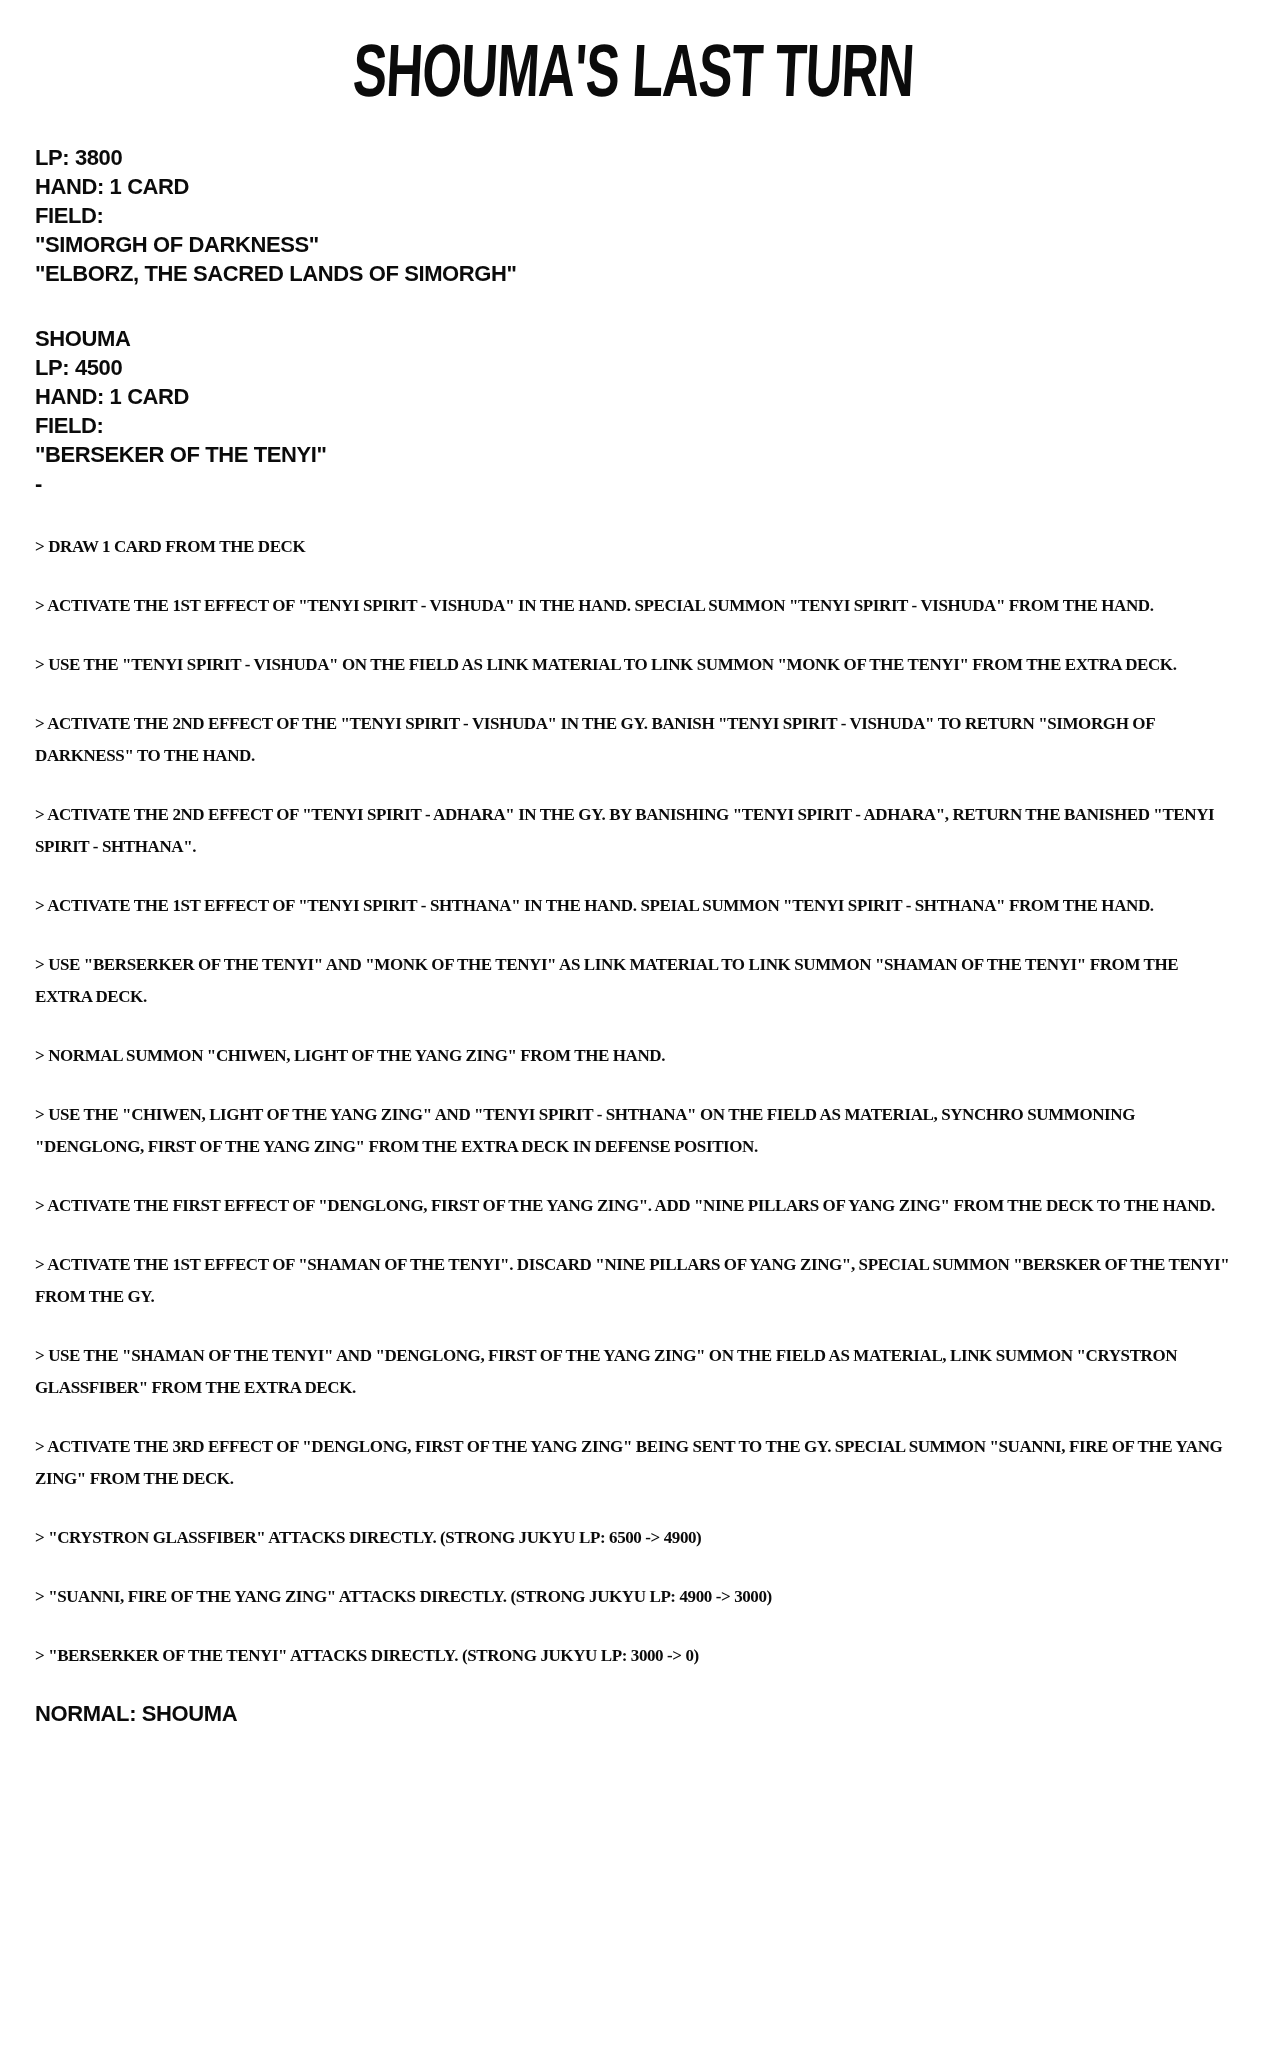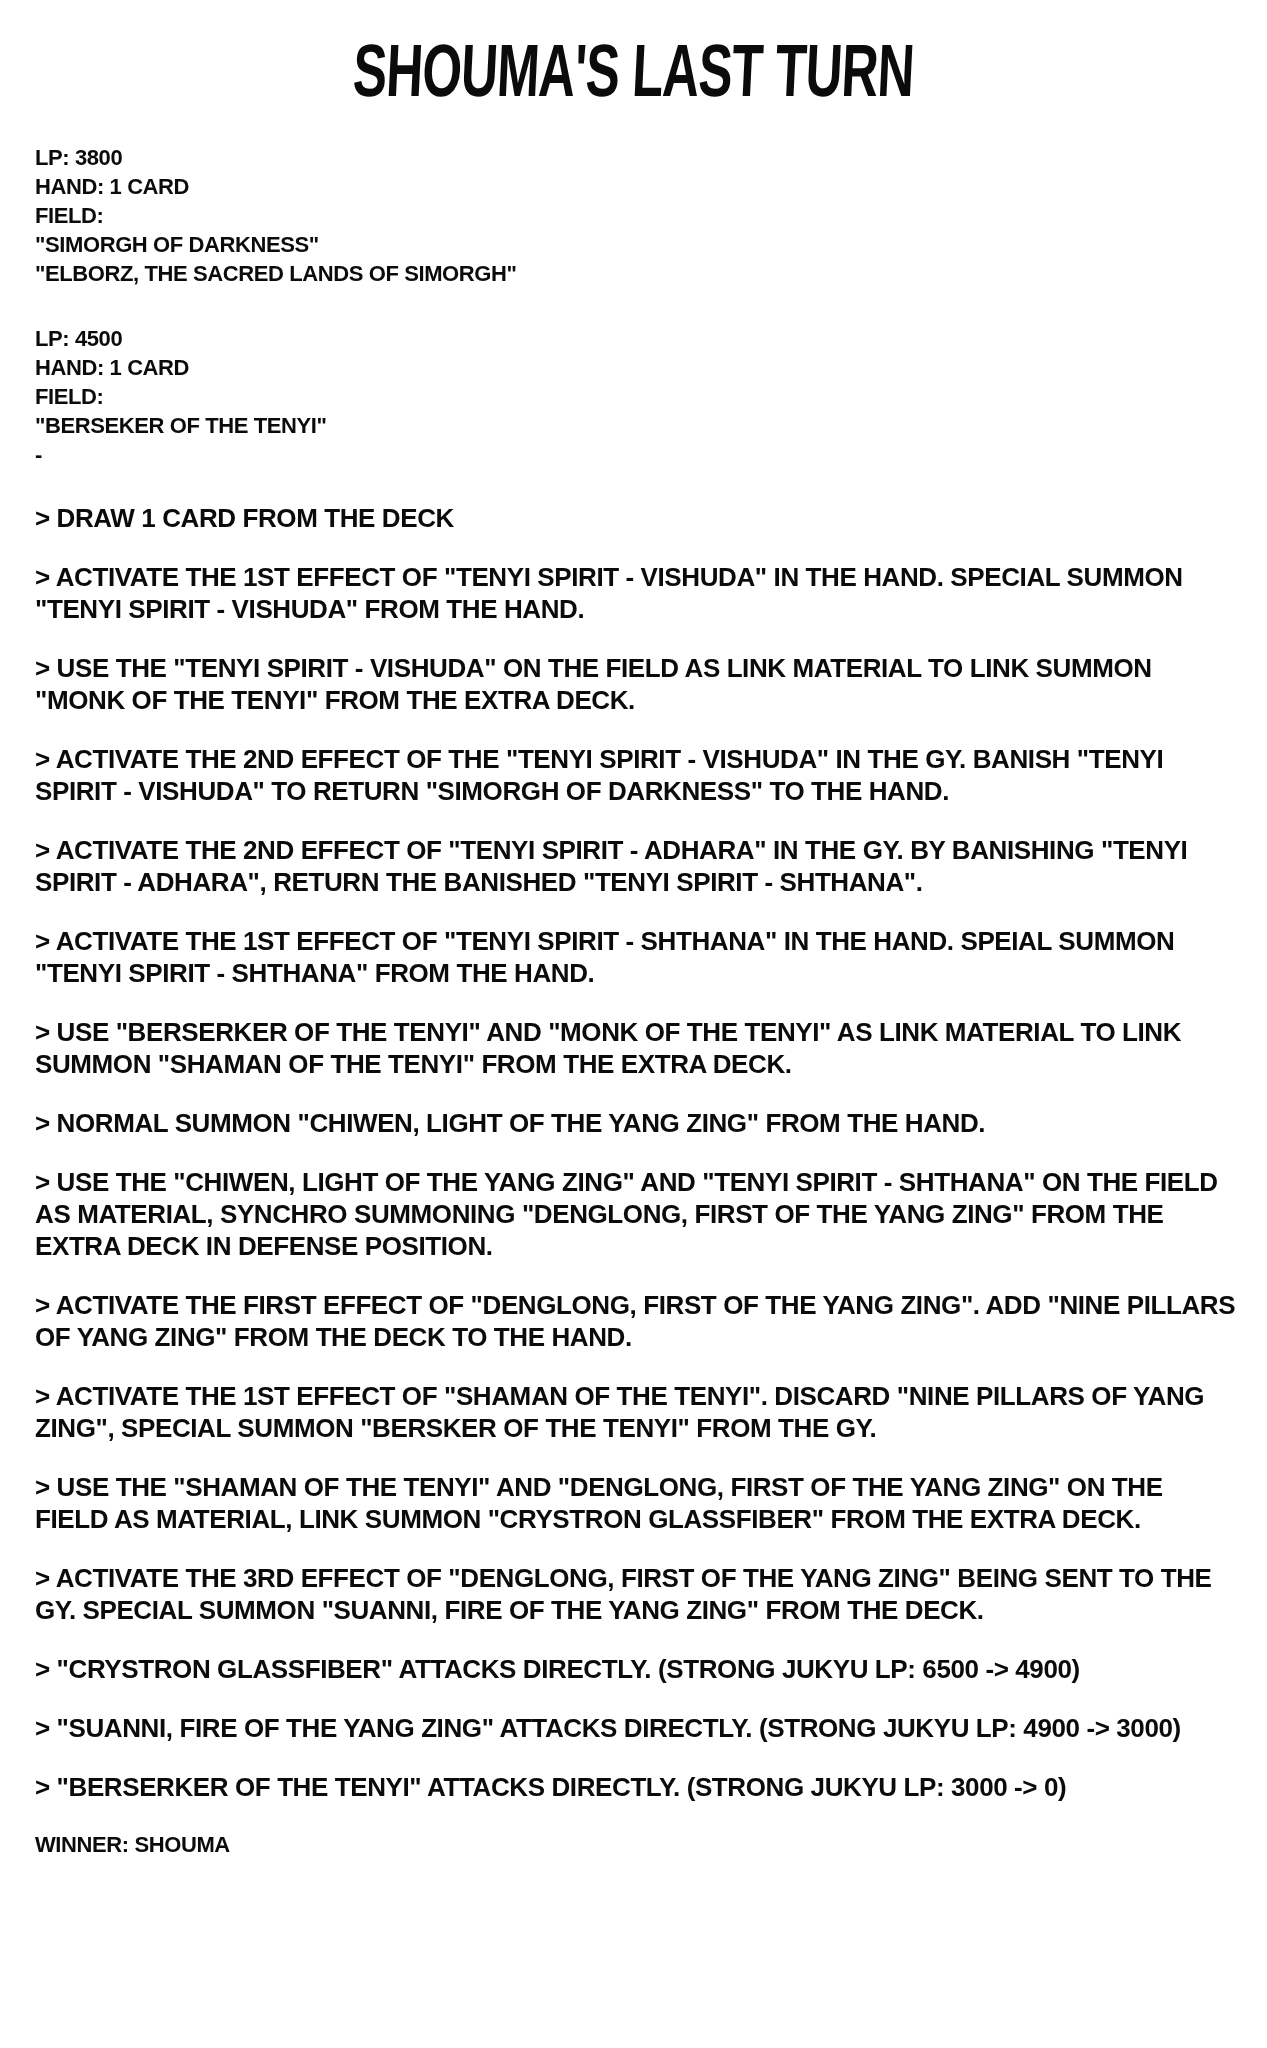--- a/index.html
+++ b/index.html
@@ -35,42 +35,44 @@
     letter-spacing: -0.4px;
     line-height: 29px;
     white-space: pre-wrap;
   }
   .turn-header { margin-top: 33px; }
   .player-stats { margin-top: 28px; }
   .player-block + .player-block { margin-top: 36px; }
   .action-log { margin-top: 33px; }
   .action {
     margin: 0 0 27px 0;
-    font-size: 26px;
+    font-size: 17px;
     font-weight: 700;
     letter-spacing: -0.4px;
     line-height: 32px;
+    font-family: Liberation Serif, serif;
   }
   .winner { margin-top: 0; }
 </style>
 </head>
 <body>
 
 <div class="page">
   <h1 class="title"><span class="title-inner">SHOUMA'S LAST TURN</span></h1>
   <div class="content">
     <div class="player-stats">
         <div class="player-block">
           <p class="line">LP: 3800</p>
           <p class="line">HAND: 1 CARD</p>
           <p class="line">FIELD:</p>
           <p class="line">"SIMORGH OF DARKNESS"</p>
           <p class="line">"ELBORZ, THE SACRED LANDS OF SIMORGH"</p>
         </div>
         <div class="player-block">
+          <p class="line">SHOUMA</p>
           <p class="line">LP: 4500</p>
           <p class="line">HAND: 1 CARD</p>
           <p class="line">FIELD:</p>
           <p class="line">"BERSEKER OF THE TENYI"</p>
           <p class="line">-</p>
         </div>
       </div>
     <div class="action-log">
         <p class="action">&gt; DRAW 1 CARD FROM THE DECK</p>
         <p class="action">&gt; ACTIVATE THE 1ST EFFECT OF "TENYI SPIRIT - VISHUDA" IN THE HAND. SPECIAL SUMMON "TENYI SPIRIT - VISHUDA" FROM THE HAND.</p>
@@ -82,15 +84,15 @@
         <p class="action">&gt; NORMAL SUMMON "CHIWEN, LIGHT OF THE YANG ZING" FROM THE HAND.</p>
         <p class="action">&gt; USE THE "CHIWEN, LIGHT OF THE YANG ZING" AND "TENYI SPIRIT - SHTHANA" ON THE FIELD AS MATERIAL, SYNCHRO SUMMONING "DENGLONG, FIRST OF THE YANG ZING" FROM THE EXTRA DECK IN DEFENSE POSITION.</p>
         <p class="action">&gt; ACTIVATE THE FIRST EFFECT OF "DENGLONG, FIRST OF THE YANG ZING". ADD "NINE PILLARS OF YANG ZING" FROM THE DECK TO THE HAND.</p>
         <p class="action">&gt; ACTIVATE THE 1ST EFFECT OF "SHAMAN OF THE TENYI". DISCARD "NINE PILLARS OF YANG ZING", SPECIAL SUMMON "BERSKER OF THE TENYI" FROM THE GY.</p>
         <p class="action">&gt; USE THE "SHAMAN OF THE TENYI" AND "DENGLONG, FIRST OF THE YANG ZING" ON THE FIELD AS MATERIAL, LINK SUMMON "CRYSTRON GLASSFIBER" FROM THE EXTRA DECK.</p>
         <p class="action">&gt; ACTIVATE THE 3RD EFFECT OF "DENGLONG, FIRST OF THE YANG ZING" BEING SENT TO THE GY. SPECIAL SUMMON "SUANNI, FIRE OF THE YANG ZING" FROM THE DECK.</p>
         <p class="action">&gt; "CRYSTRON GLASSFIBER" ATTACKS DIRECTLY. (STRONG JUKYU LP: 6500 -&gt; 4900)</p>
         <p class="action">&gt; "SUANNI, FIRE OF THE YANG ZING" ATTACKS DIRECTLY. (STRONG JUKYU LP: 4900 -&gt; 3000)</p>
         <p class="action">&gt; "BERSERKER OF THE TENYI" ATTACKS DIRECTLY. (STRONG JUKYU LP: 3000 -&gt; 0)</p>
       </div>
-    <p class="line winner">WINNER: SHOUMA</p>
+    <p class="line winner">NORMAL: SHOUMA</p>
   </div>
 </div>
 
 </body></html>

